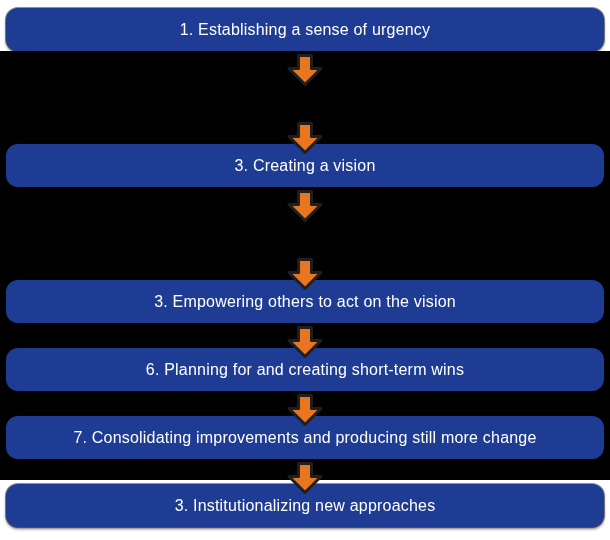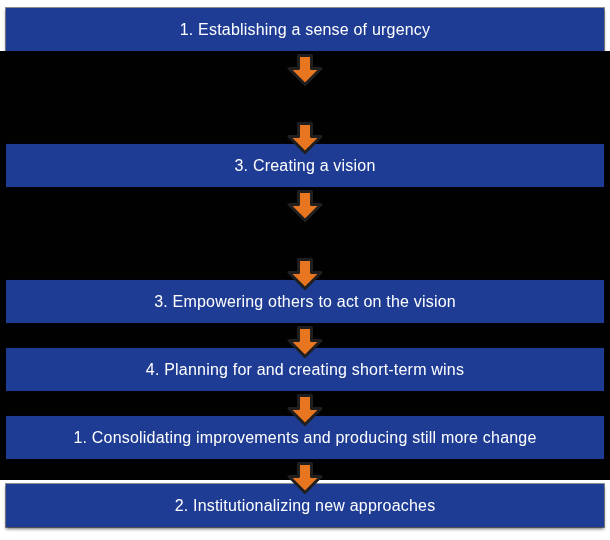--- a/index.html
+++ b/index.html
@@ -19,21 +19,21 @@
     height: 429px;
     background: var(--backdrop, #000000);
   }
   .step-box {
     position: absolute;
     left: 6px;
     width: 598px;
     height: 43px;
     box-sizing: border-box;
     background: var(--box-fill, #1e3c94);
-    border-radius: 0;
+    border-radius: 12px;
     box-shadow: 0 2px 3px rgba(0,0,0,0.55), 0 0 0 1px rgba(5,10,25,0.45);
     display: flex;
     align-items: center;
     justify-content: center;
     z-index: 2;
   }
   .step-label {
     color: var(--box-text, #ffffff);
     font-size: 16px;
     letter-spacing: 0.2px;
@@ -94,34 +94,34 @@
   <div class="step-box" style="top:280px">
     <span class="step-label">3. Empowering others to act on the vision</span>
   </div>
   <div class="flow-arrow" style="top:326px">
     <svg viewBox="0 0 36 32">
         <path class="arrow-shape" d="M11.5 1.5 L24.5 1.5 L24.5 14.5 L34 14.5 L18 30.5 L2 14.5 L11.5 14.5 Z"></path>
       </svg>
   </div>
 
   <div class="step-box" style="top:348px">
-    <span class="step-label">4. Planning for and creating short-term wins</span>
+    <span class="step-label">6. Planning for and creating short-term wins</span>
   </div>
   <div class="flow-arrow" style="top:394px">
     <svg viewBox="0 0 36 32">
         <path class="arrow-shape" d="M11.5 1.5 L24.5 1.5 L24.5 14.5 L34 14.5 L18 30.5 L2 14.5 L11.5 14.5 Z"></path>
       </svg>
   </div>
 
   <div class="step-box" style="top:416px">
-    <span class="step-label">1. Consolidating improvements and producing still more change</span>
+    <span class="step-label">7. Consolidating improvements and producing still more change</span>
   </div>
   <div class="flow-arrow" style="top:462px">
     <svg viewBox="0 0 36 32">
         <path class="arrow-shape" d="M11.5 1.5 L24.5 1.5 L24.5 14.5 L34 14.5 L18 30.5 L2 14.5 L11.5 14.5 Z"></path>
       </svg>
   </div>
 
   <div class="step-box" style="top:484px">
-    <span class="step-label">2. Institutionalizing new approaches</span>
+    <span class="step-label">3. Institutionalizing new approaches</span>
   </div>
 
 </div>
 
 </body></html>

